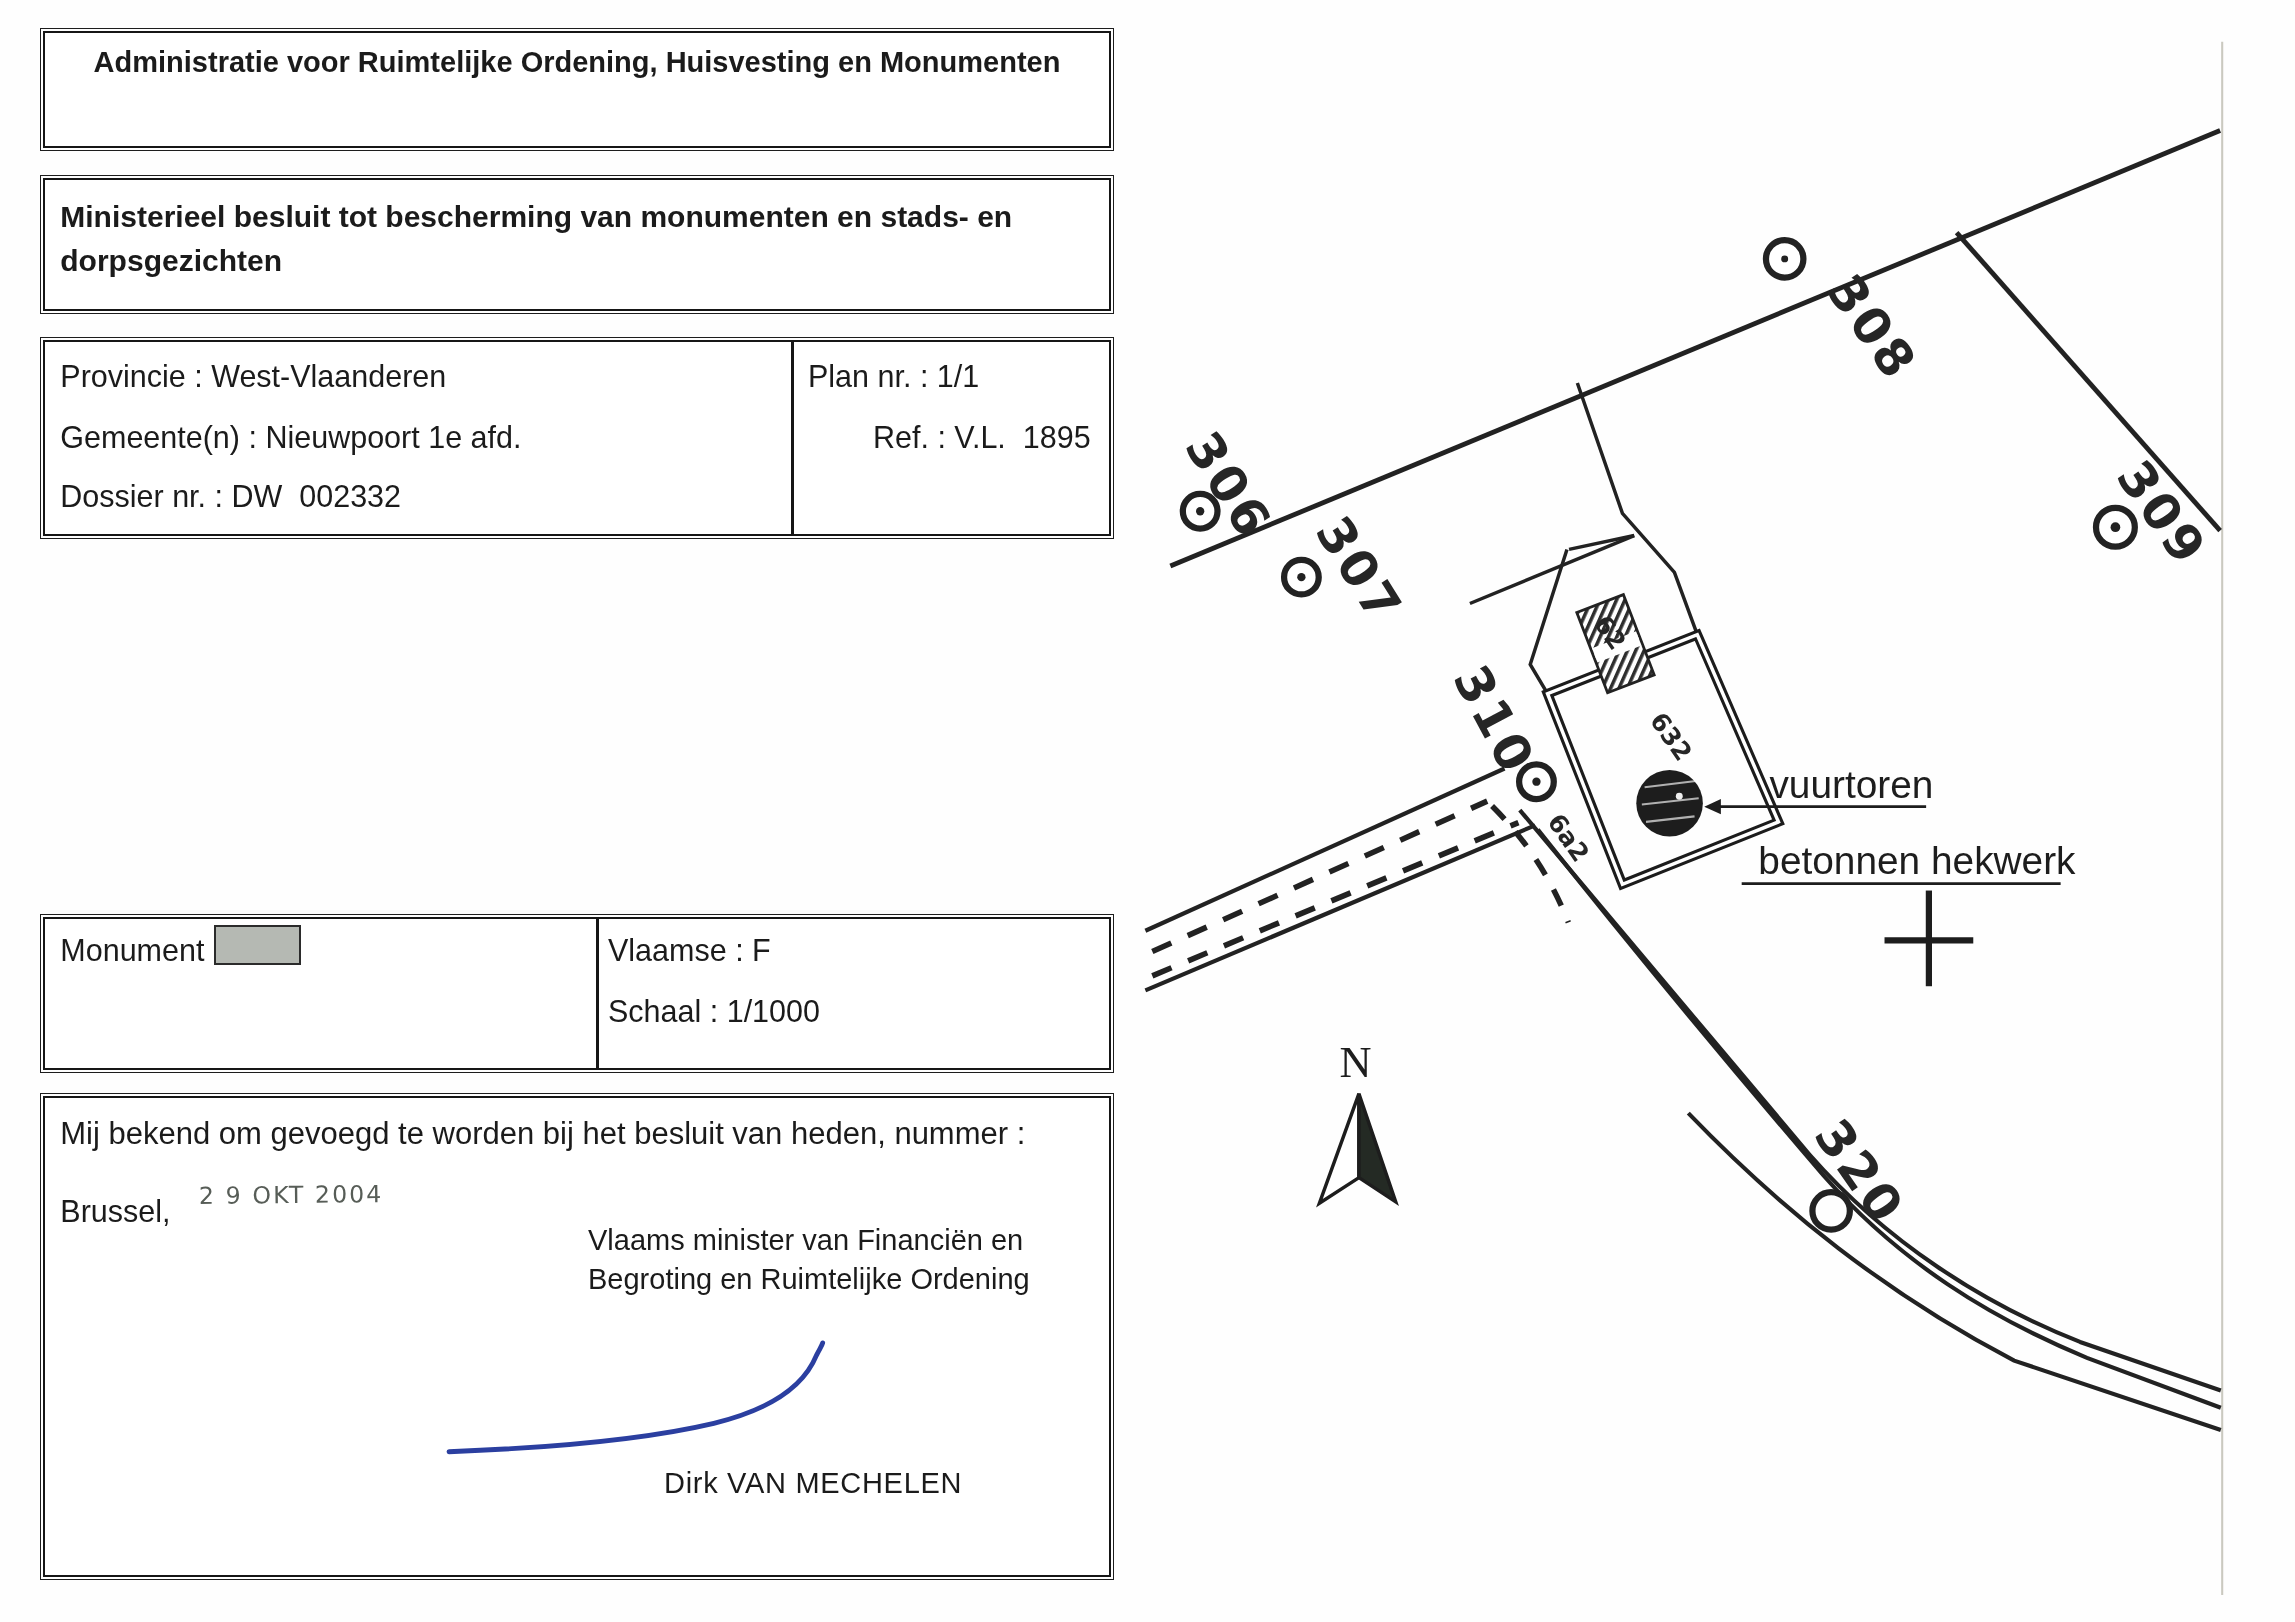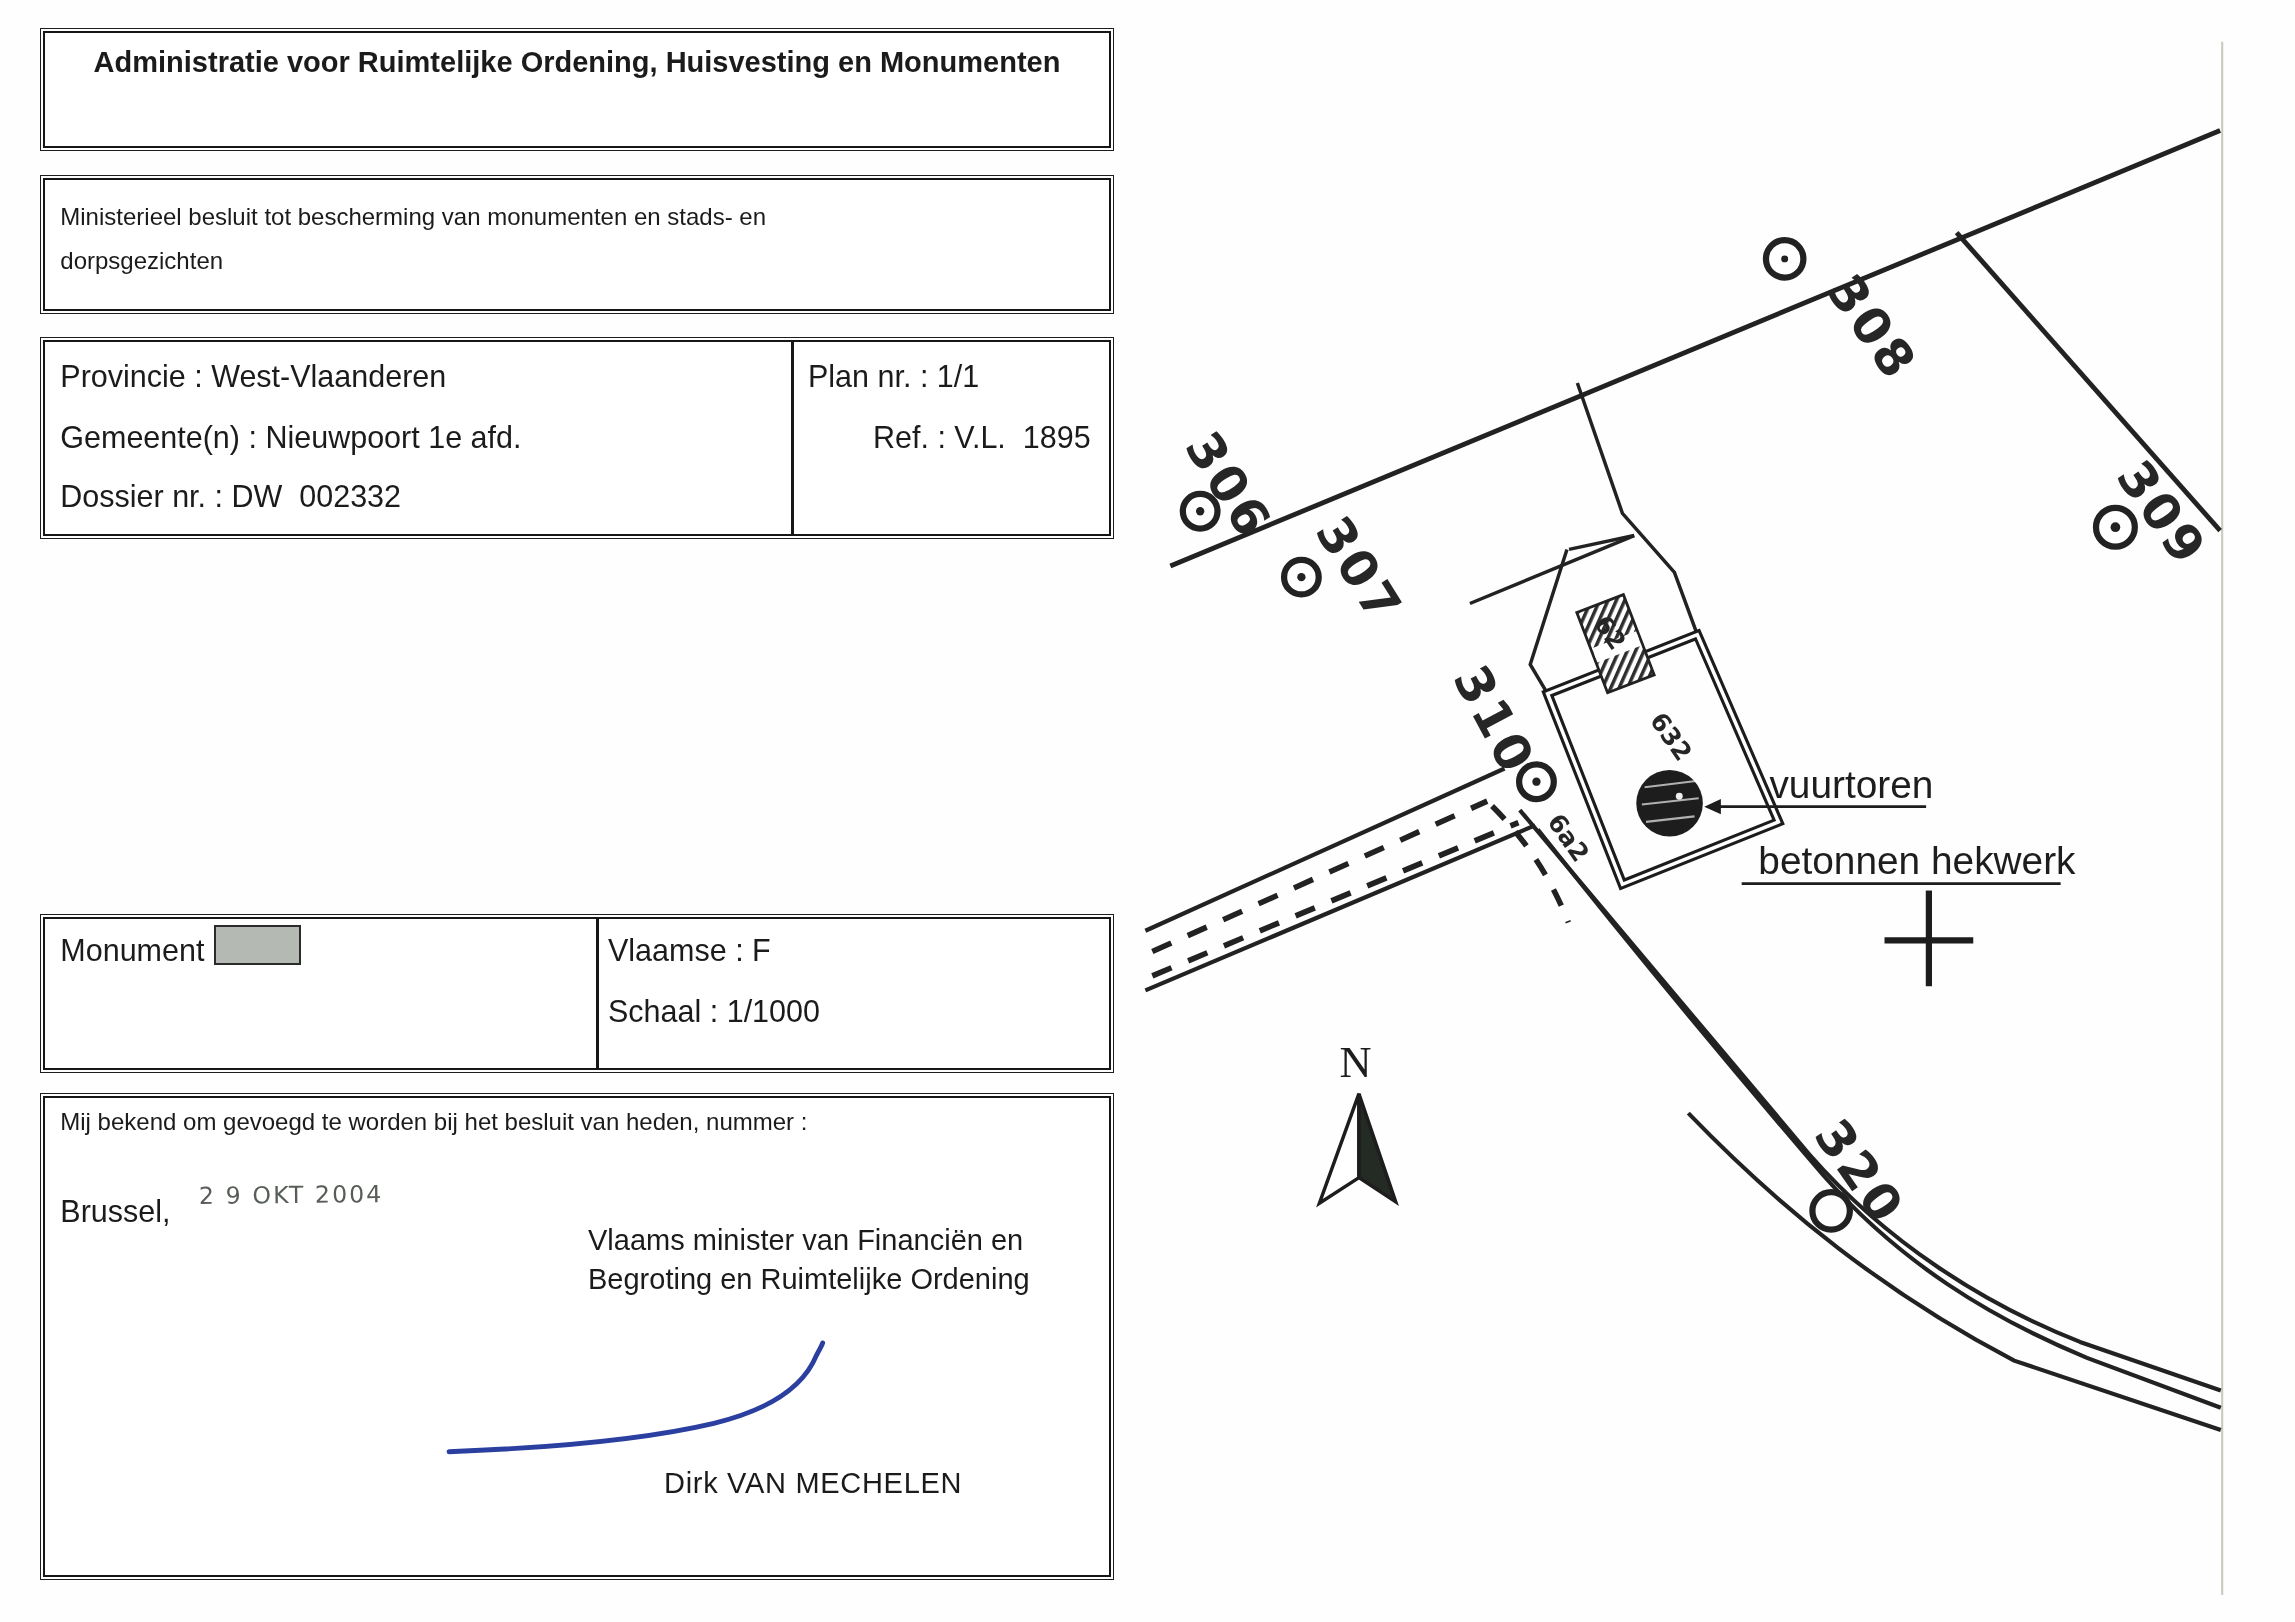--- a/index.html
+++ b/index.html
@@ -5,21 +5,21 @@
   html,body{margin:0;padding:0;background:#9a9a9a;}
   .page{
     position:relative;width:2295px;height:1623px;background:#fefefe;
     font-family:"Liberation Sans",sans-serif;color:#1b1b1b;overflow:hidden;
   }
   .box{
     position:absolute;background:#fff;border:2.8px solid #161616;
     outline:1.4px solid #1d1d1d;outline-offset:2.1px;box-sizing:border-box;
   }
   .hdr{ text-align:center;font-weight:bold;font-size:29px;line-height:37px;padding-top:11px; }
-  .decree{ font-weight:normal;font-size:24px;line-height:44px;padding:15.3px 0 0 15.3px; }
+  .decree{ font-weight:bold;font-size:30px;line-height:44px;padding:15.3px 0 0 15.3px; }
   .fld{ position:absolute;font-size:30.5px;white-space:pre; }
   .divider-v{ position:absolute;top:0;bottom:0;width:2.8px;background:#161616; }
   .swatch{
     position:absolute;background:#b5b9b3;border:2.8px solid #2b2b2b;box-sizing:border-box;
   }
   .stamp{
     position:absolute;font-family:"DejaVu Sans",sans-serif;font-size:23.6px;color:#575d57;
     letter-spacing:2.1px;transform:rotate(-0.6deg);white-space:pre;
   }
   .minister{ position:absolute;font-size:29px;line-height:39px; }
@@ -62,21 +62,21 @@
 
   <div class="box" style="left:43px;top:917px;width:1068px;height:153px;">
     <div class="divider-v" style="left:551px;"></div>
     <div class="fld" style="left:15.3px;top:14px;">Monument : </div>
     <div class="swatch" style="left:169px;top:5.5px;width:87px;height:40px;"></div>
     <div class="fld" style="left:563px;top:14px;"><span>Vlaamse : </span><span>F</span></div>
     <div class="fld" style="left:563px;top:75px;"><span>Schaal : </span><span>1/1000</span></div>
   </div>
 
   <div class="box" style="left:43px;top:1096px;width:1068px;height:481px;">
-    <div class="fld" style="left:15.3px;top:10px;font-size:24px;">Mij bekend om gevoegd te worden bij het besluit van heden, nummer :</div>
+    <div class="fld" style="left:15.3px;top:18px;font-size:31px;">Mij bekend om gevoegd te worden bij het besluit van heden, nummer :</div>
     <div class="fld" style="left:15.3px;top:96px;">Brussel,</div>
     <div class="stamp" style="left:154px;top:83px;">2 9 OKT 2004</div>
     <div class="minister" style="left:543px;top:123px;">
       <div>Vlaams minister van Financiën en</div>
       <div>Begroting en Ruimtelijke Ordening</div>
     </div>
     <div class="signer" style="left:619px;top:369px;">Dirk VAN MECHELEN</div>
   </div>
 
   <svg class="abs" style="left:388px;top:1304px;" width="513" height="222" viewBox="560 1880 740 320">

